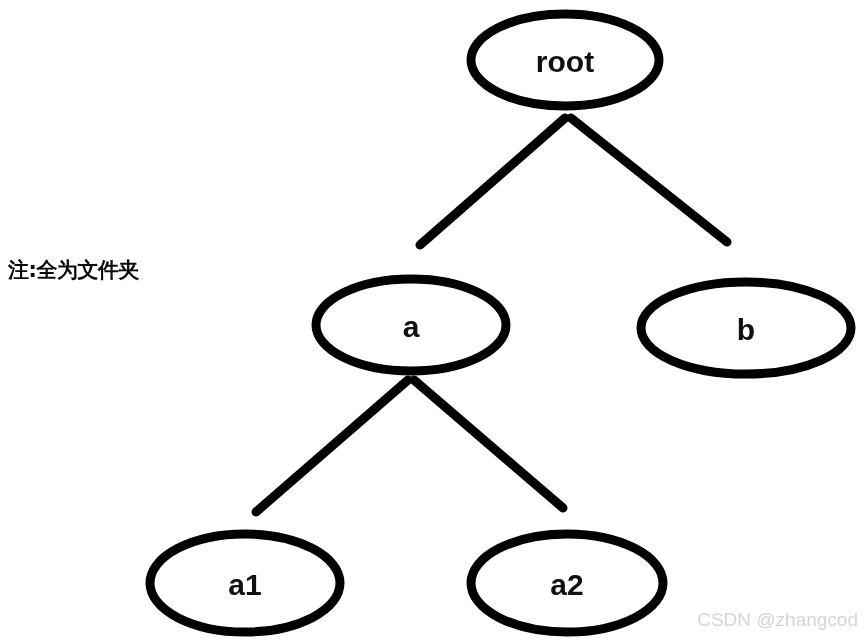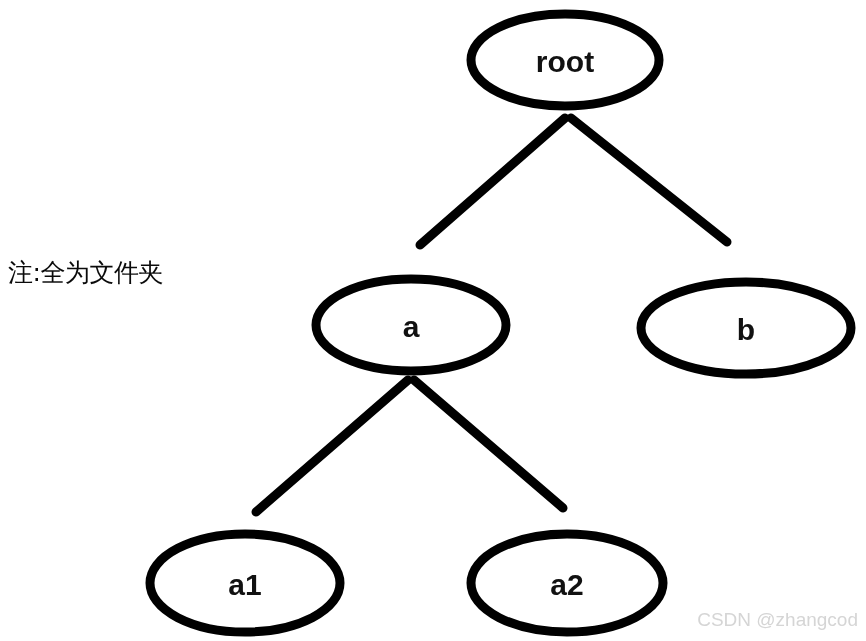--- a/index.html
+++ b/index.html
@@ -39,22 +39,22 @@
     font-family: "Liberation Sans", "DejaVu Sans", sans-serif;
     font-weight: bold;
     font-size: 30px;
     fill: #111111;
     text-anchor: middle;
     dominant-baseline: central;
   }
   .note-text {
     position: absolute;
     font-family: "DejaVu Sans", "Liberation Sans", sans-serif;
-    font-weight: normal;
-    font-size: 25px;
+    font-weight: bold;
+    font-size: 21px;
     color: #0a0a0a;
     white-space: nowrap;
     letter-spacing: -0.5px;
   }
   .watermark {
     position: absolute;
     font-family: "Liberation Sans", "DejaVu Sans", sans-serif;
     font-size: 19px;
     color: #d5d5d5;
     white-space: nowrap;

